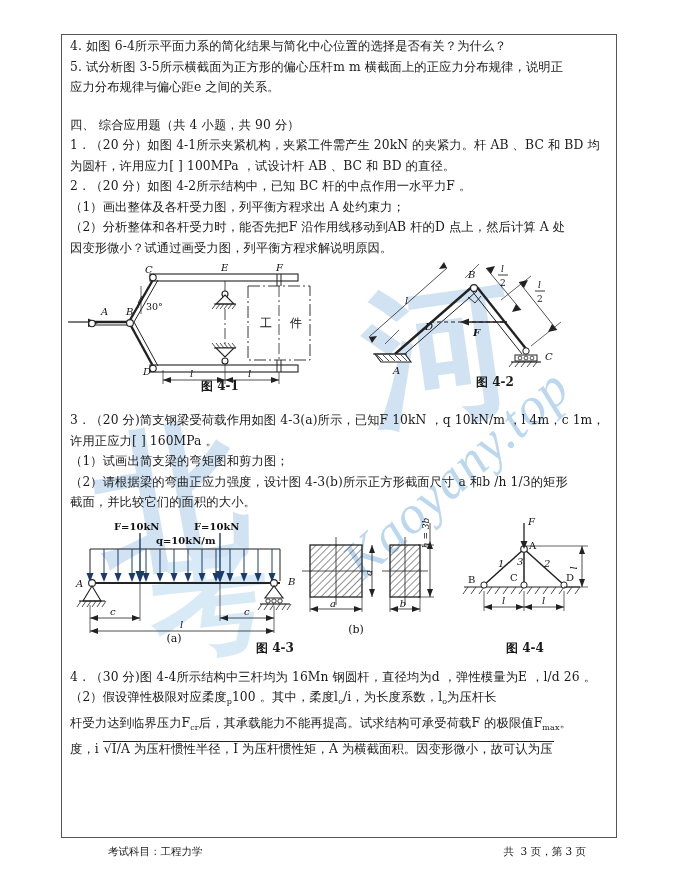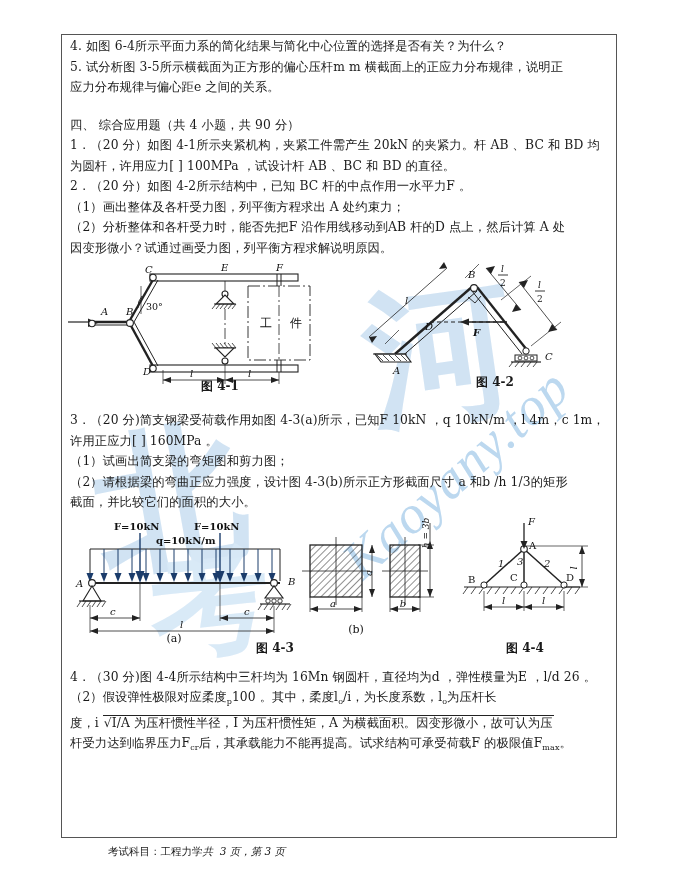--- a/index.html
+++ b/index.html
@@ -79,20 +79,21 @@
     font-weight: bold;
   }
   svg { display: block; overflow: visible; }
   .footer {
     position: absolute;
     left: 70px; top: 845px;
     width: 540px;
     z-index: 3;
     font-size: 10.5px;
     display: flex;
+    justify-content: space-between;
   }
   .footer span { white-space: pre; }
 </style>
 </head>
 <body>
 
 <div id="page">
 
   <div class="wm-layer">
     <div class="wm-cn" style="left:365px; top:255px; font-size:150px; transform:rotate(-8deg);">河</div>
@@ -516,26 +517,26 @@
 
       <div class="cap" style="position:absolute; left:150px; top:127px; width:110px;">图 4-3</div>
       <div class="cap" style="position:absolute; left:400px; top:127px; width:110px;">图 4-4</div>
     </div>
 
     <p class="ln" style="margin-top:2px;">4．（30 分)图 4-4所示结构中三杆均为 16Mn 钢圆杆，直径均为d ，弹性模量为E ，l/d  26 。</p>
     <p class="ln">
       <span>（2）假设弹性极限对应柔度</span><span class="sub">p</span><span>100 。其中，柔度</span><span>l</span><span class="sub">o</span><span>/i，</span><span>为长度系数，l</span><span class="sub">o</span><span>为压杆长</span>
     </p>
     <p class="ln">
+      <span>杆受力达到临界压力F</span><span class="sub">cr</span><span>后，其承载能力不能再提高。试求结构可承受荷载F 的极限值F</span><span class="sub">max</span><span>。</span>
+    </p>
+    <p class="ln">
       <span>度，i</span>
       <span class="sqrt">√<span>I/A 为压杆惯性半径，I 为压杆惯性矩，A 为横截面积。因变形微小，故可认为压</span></span>
     </p>
-    <p class="ln">
-      <span>杆受力达到临界压力F</span><span class="sub">cr</span><span>后，其承载能力不能再提高。试求结构可承受荷载F 的极限值F</span><span class="sub">max</span><span>。</span>
-    </p>
   </div>
 
   <div class="footer">
     <span style="margin-left:38px;">考试科目：工程力学</span>
-    <span style="margin-right:10px;font-style:italic;">共  3 页，第 3 页</span>
+    <span style="margin-right:24px;">共  3 页，第 3 页</span>
   </div>
 
 </div>
 
 </body></html>

